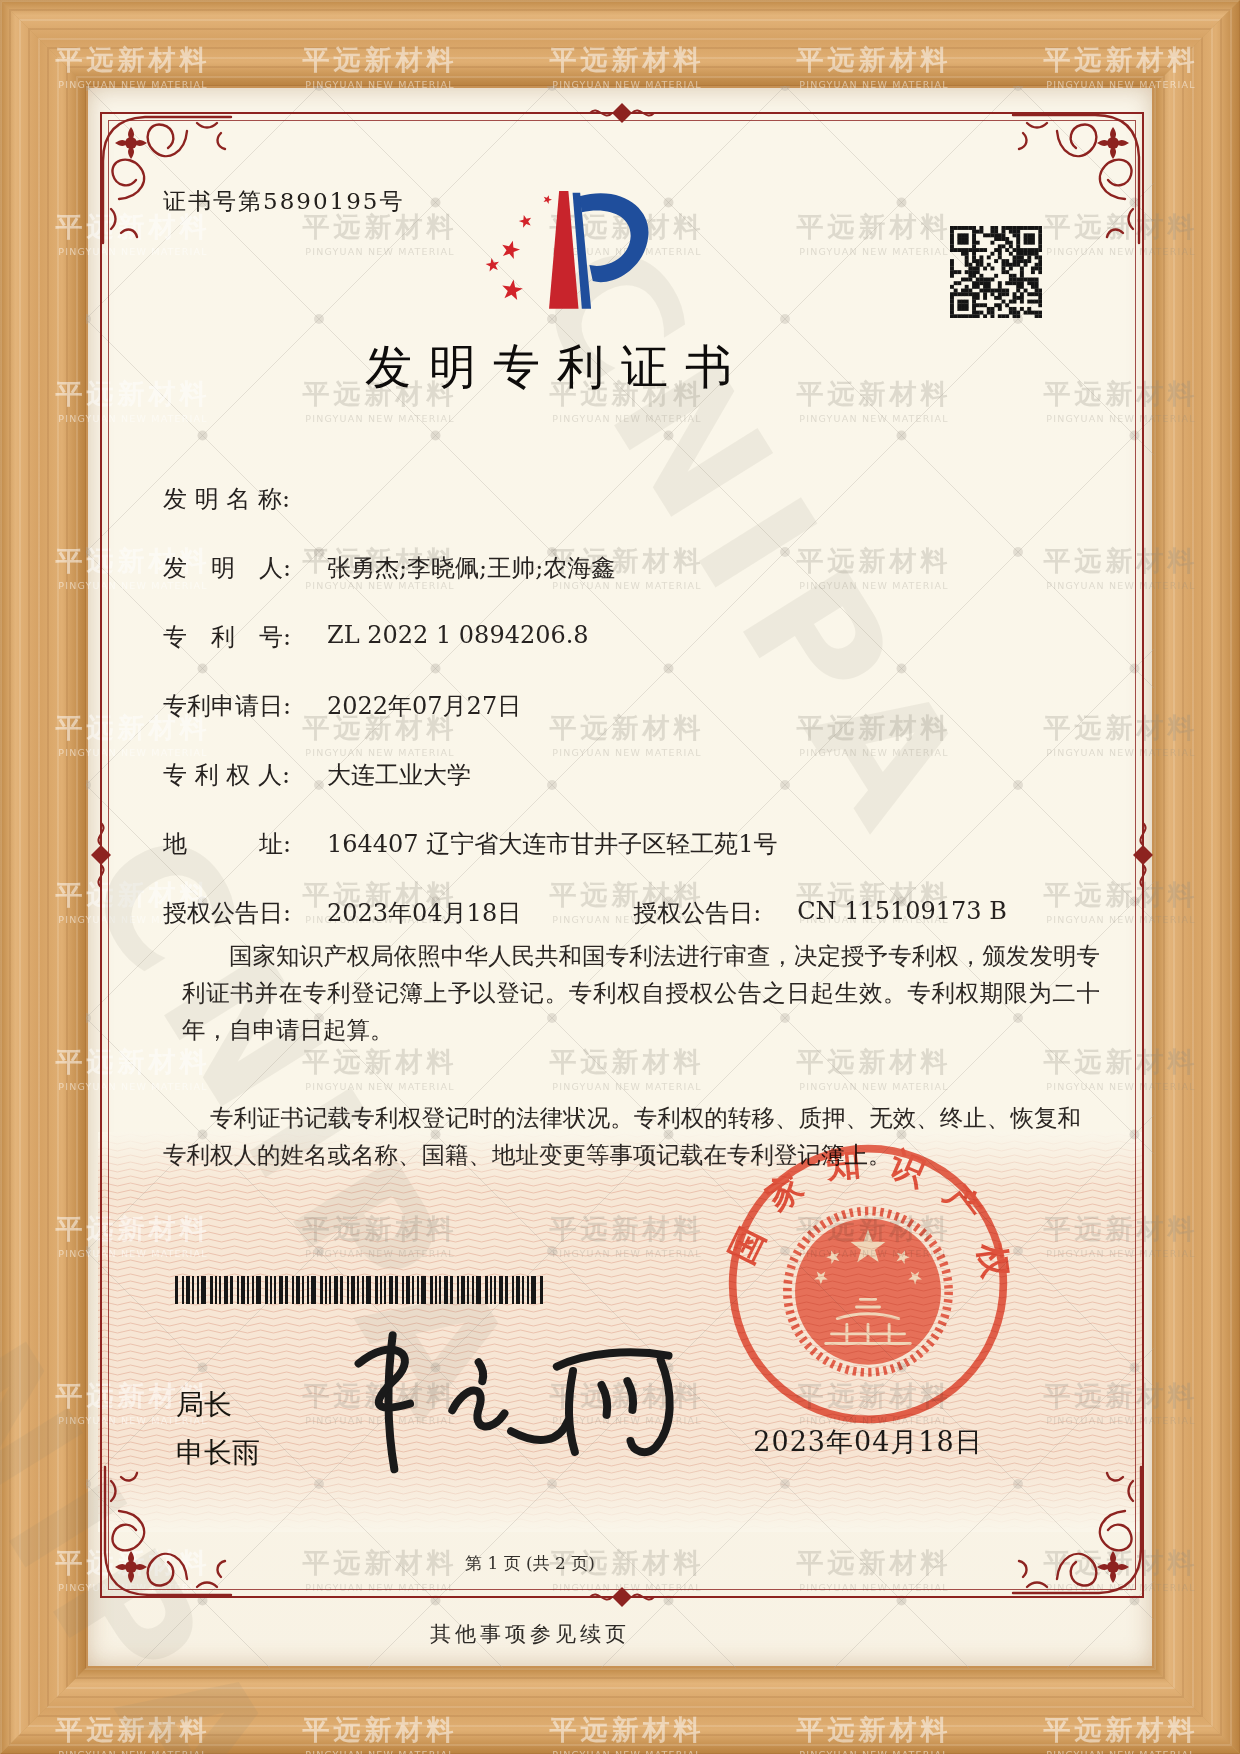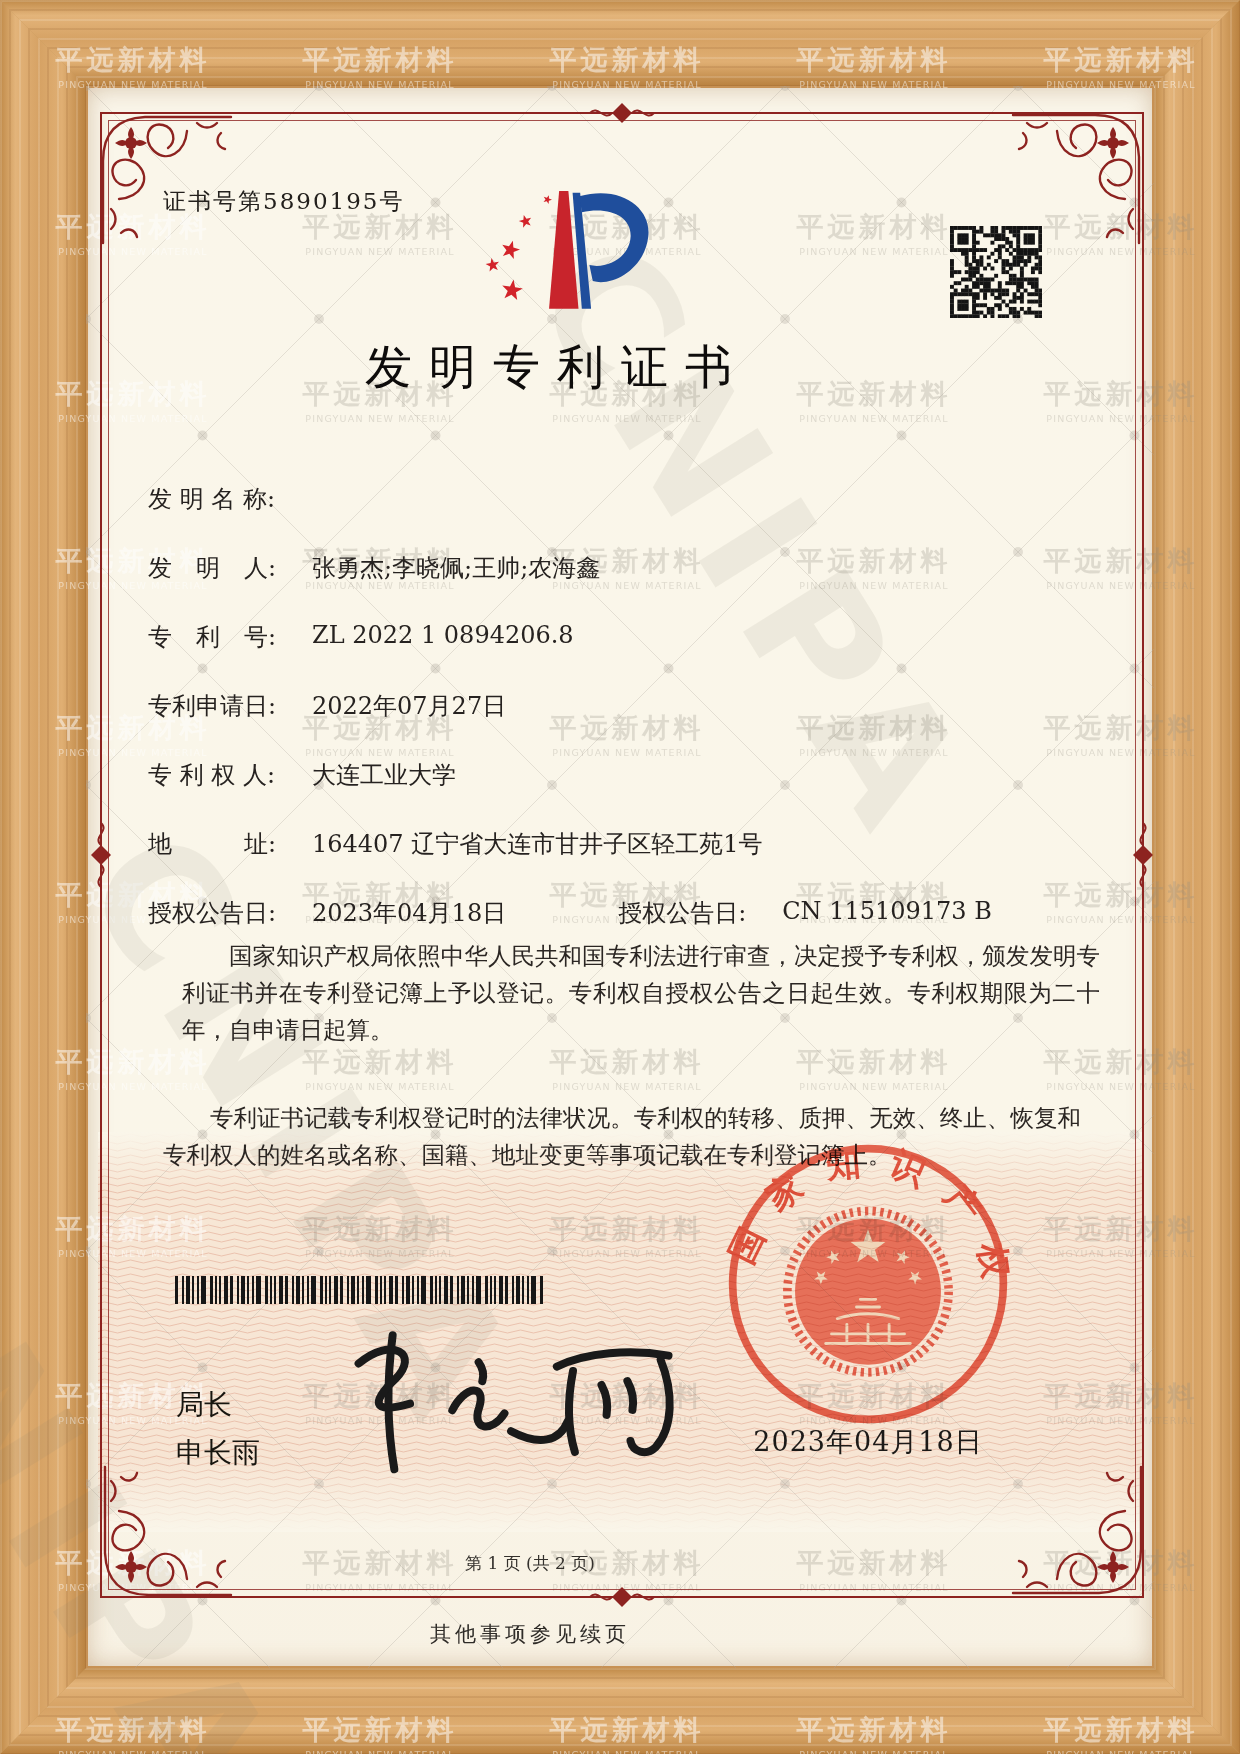--- a/index.html
+++ b/index.html
@@ -58,21 +58,21 @@
   .edge-l{left:-37px;top:calc(50% - 13px);transform:rotate(90deg);}
   .edge-r{right:-37px;top:calc(50% - 13px);transform:rotate(-90deg);}
 
   
   .abs{position:absolute;z-index:5;}
   #cert-no{left:163px;top:186px;font-size:23px;color:#23201d;letter-spacing:2px;}
   #logo{left:470px;top:180px;width:185px;height:145px;}
   #qr{left:950px;top:226px;width:92px;height:92px;fill:#141414;}
   #doc-title{left:97px;top:336px;width:920px;text-align:center;font-size:47px;font-weight:normal;
              color:#0e0c0b;letter-spacing:17px;}
-  .field-row{left:148px;width:930px;display:flex;font-size:24px;color:#262220;}
+  .field-row{left:163px;width:930px;display:flex;font-size:24px;color:#262220;}
   .field-label{min-width:152px;white-space:pre;}
   .field-value{margin-left:12px;white-space:pre;}
   #row0{top:483px;} #row1{top:552px;} #row2{top:621px;} #row3{top:690px;}
   #row4{top:759px;} #row5{top:828px;} #row-auth{top:897px;}
   #row-auth .pair2{margin-left:112px;display:flex;}
   .para{left:163px;width:918px;font-size:23.5px;line-height:37px;color:#2b2623;
         text-indent:2em;text-align:justify;}
   #para0{top:938px;margin-left:19px;} #para1{top:1100px;}
   #barcode{left:175px;top:1276px;width:372px;height:28px;fill:#161616;}
   #director-title{left:176px;top:1386px;font-size:28px;color:#17150f;

